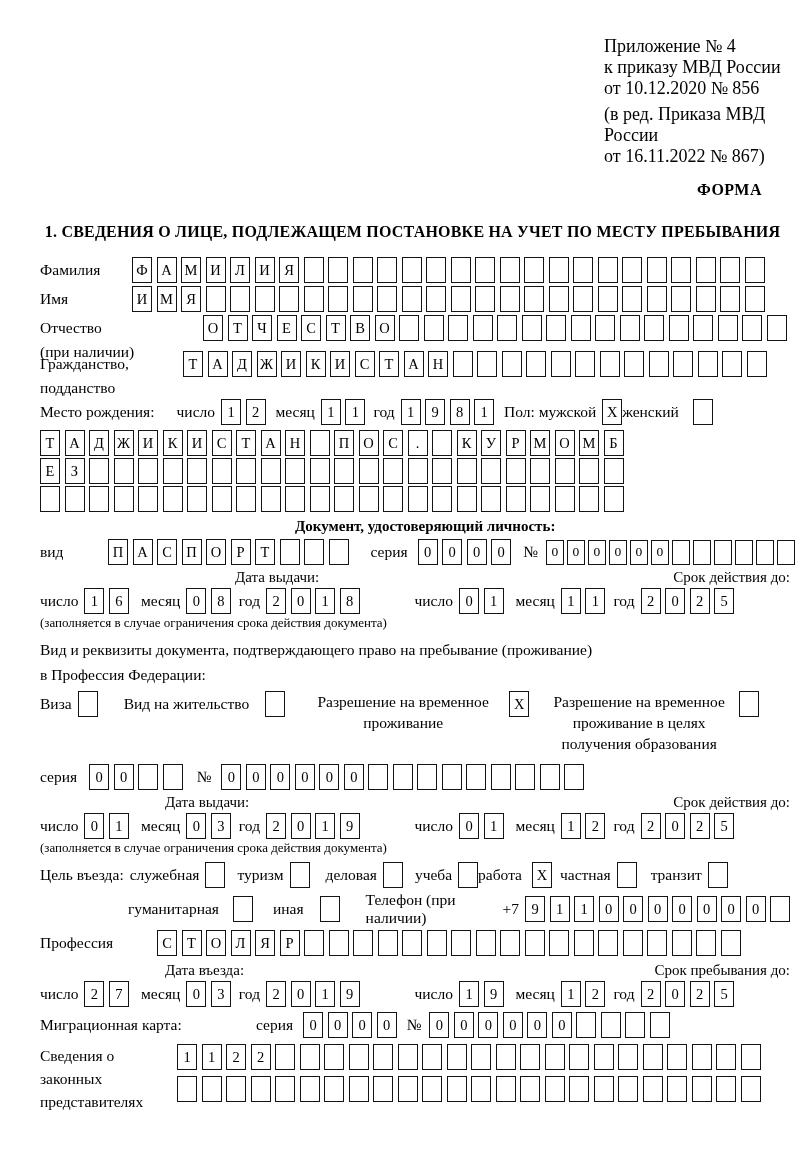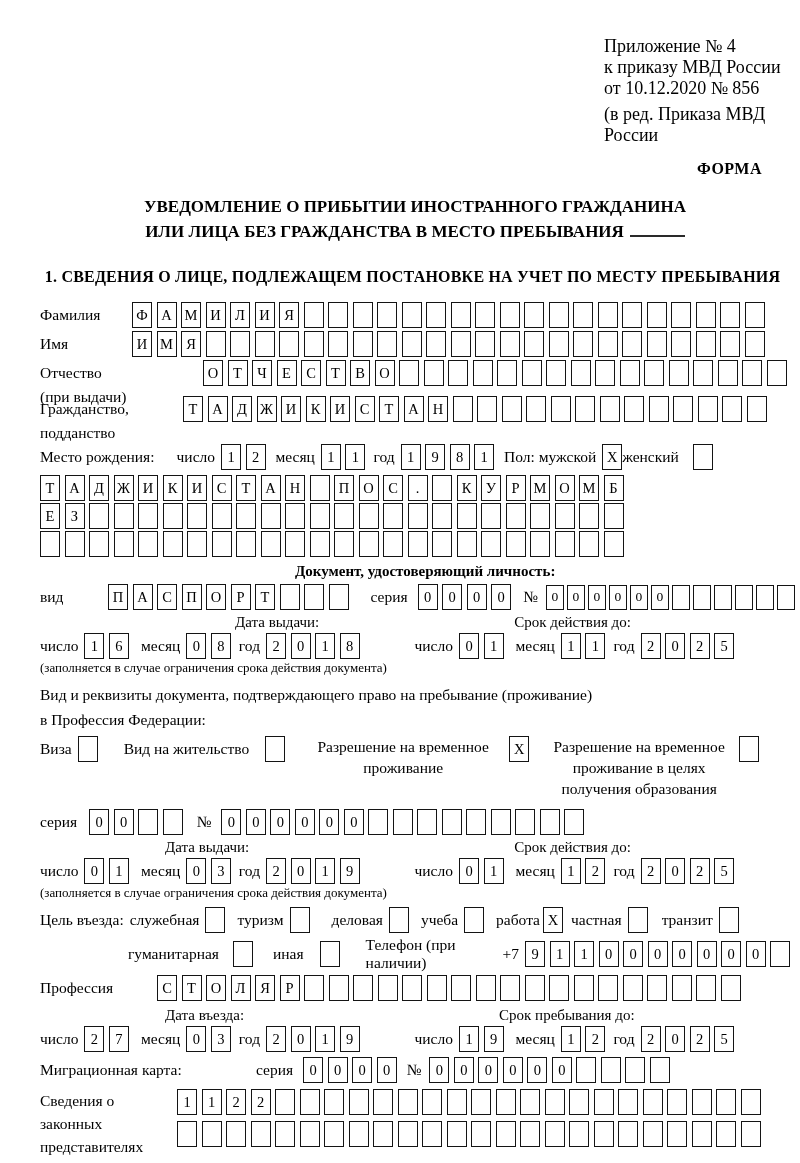--- a/index.html
+++ b/index.html
@@ -27,45 +27,42 @@
   .appendix .gap{height:5px;}
   .forma{text-align:right;padding-right:28px;font-weight:bold;font-size:16px;
     letter-spacing:0.5px;margin-top:14px;}
   .title{text-align:center;font-weight:bold;font-size:17px;line-height:25px;margin-top:16px;}
   .tline{display:inline-block;width:55px;border-bottom:2px solid #2a2a2a;
     height:14px;margin-left:6px;}
   .sect{font-weight:bold;font-size:16px;letter-spacing:0.2px;margin-top:24px;
     text-align:center;margin-left:-5px;}
   
   .note{font-size:13px;padding-right:8px;margin:1px 0 4px 0;}
-  .dlabels{display:flex;font-size:15px;margin:4px 0 2px 0;}
+  .dlabels{display:flex;font-size:15px;margin:4px 0 2px 0;justify-content:space-between;}
   .dlabel{font-weight:normal;}
   
   .ml-lbl{text-align:center;line-height:21px;flex:none;}
   .doc-head{font-weight:bold;font-size:15px;margin:6px 0 4px 255px;}
 </style>
 </head>
 <body>
 
 <div class="page">
 
   <div class="appendix">
     <div>Приложение № 4</div>
     <div>к приказу МВД России</div>
     <div>от 10.12.2020 № 856</div>
     <div class="gap"></div>
     <div>(в ред. Приказа МВД России</div>
+    <div>от 16.11.2022 № 867)</div>
   </div>
 
   <div class="forma">ФОРМА</div>
 
-  <div class="title">
-    <div>УВЕДОМЛЕНИЕ О ПРИБЫТИИ ИНОСТРАННОГО ГРАЖДАНИНА</div>
-    <div><span>ИЛИ ЛИЦА БЕЗ ГРАЖДАНСТВА В МЕСТО ПРЕБЫВАНИЯ</span><span class="tline"></span></div>
-  </div>
 
   <div class="sect">1. СВЕДЕНИЯ О ЛИЦЕ, ПОДЛЕЖАЩЕМ ПОСТАНОВКЕ НА УЧЕТ ПО МЕСТУ ПРЕБЫВАНИЯ</div>
 
   <div class="r" style="margin-top:16px">
     <span class="lbl" style="width:92px">Фамилия</span>
     <span class="cr">
         <span class="cell">Ф</span>
         <span class="cell">А</span>
         <span class="cell">М</span>
         <span class="cell">И</span>
@@ -122,21 +119,21 @@
         <span class="cell"></span>
         <span class="cell"></span>
         <span class="cell"></span>
         <span class="cell"></span>
       </span>
   </div>
 
   <div class="r" style="margin-bottom:10px">
     <span class="lbl rel" style="width:163px">
       <span>Отчество</span>
-      <span class="l2" style="top:24px;left:0">(при выдачи)</span>
+      <span class="l2" style="top:24px;left:0">(при наличии)</span>
     </span>
     <span class="cr">
         <span class="cell">О</span>
         <span class="cell">Т</span>
         <span class="cell">Ч</span>
         <span class="cell">Е</span>
         <span class="cell">С</span>
         <span class="cell">Т</span>
         <span class="cell">В</span>
         <span class="cell">О</span>
@@ -524,33 +521,33 @@
       <span class="cr">
           <span class="cell"></span>
         </span>
       </span>
     <span class="g" style="margin-left:12px">
         <span>туризм</span>
       <span class="cr">
           <span class="cell"></span>
         </span>
       </span>
-    <span class="g" style="margin-left:22px">
+    <span class="g" style="margin-left:16px">
         <span>деловая</span>
       <span class="cr">
           <span class="cell"></span>
         </span>
       </span>
     <span class="g" style="margin-left:12px">
         <span>учеба</span>
       <span class="cr">
           <span class="cell"></span>
         </span>
       </span>
-    <span class="g" style="margin-left:12px;gap:3px">
+    <span class="g" style="gap:10px">
         <span>работа</span>
       <span class="cr">
           <span class="cell">X</span>
         </span>
       </span>
     <span class="g" style="margin-left:8px">
         <span>частная</span>
       <span class="cr">
           <span class="cell"></span>
         </span>

